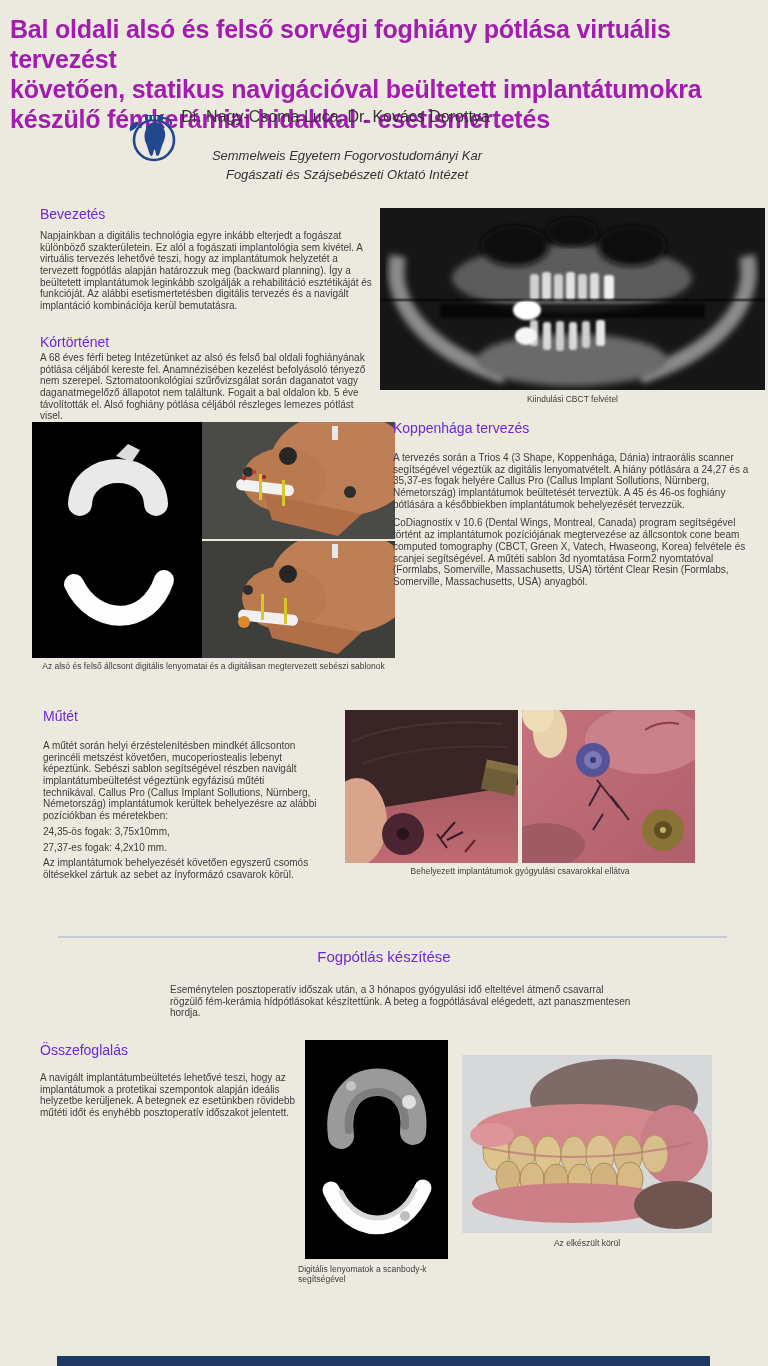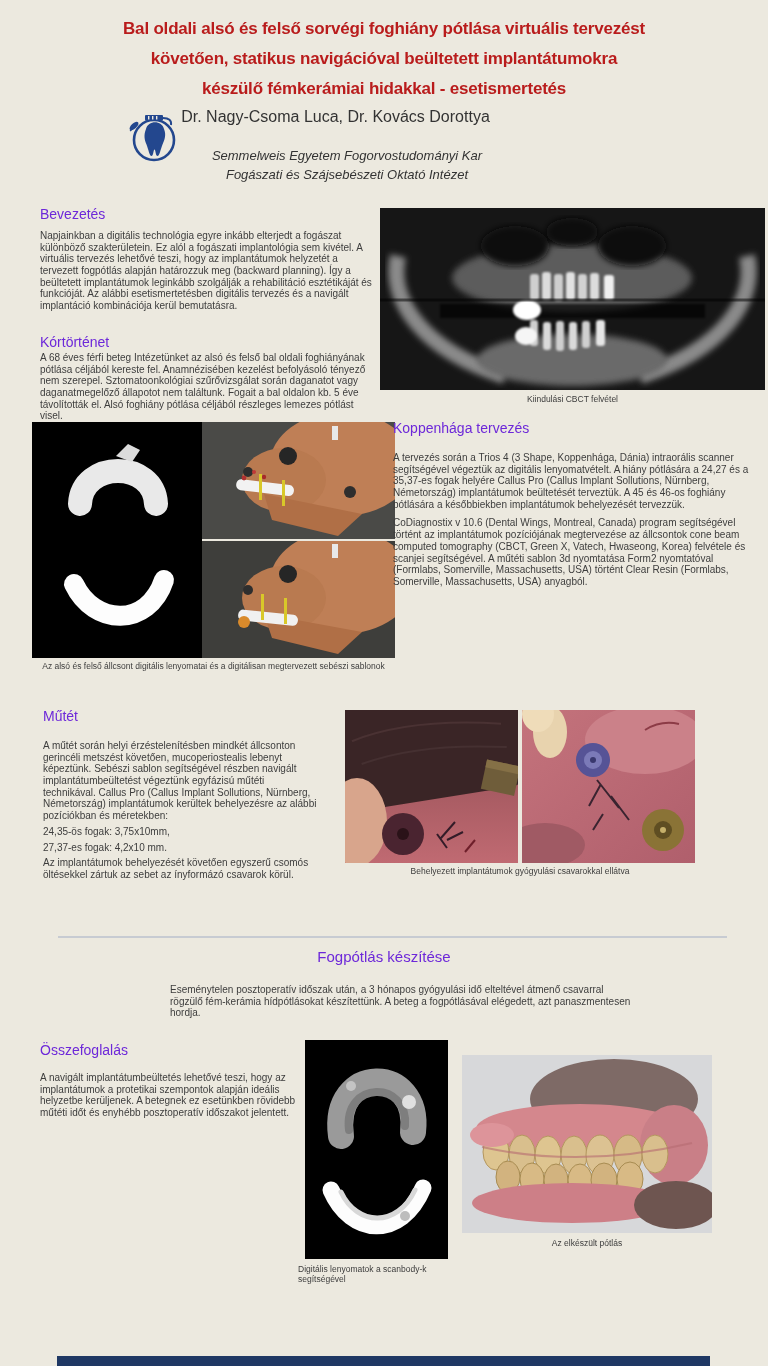--- a/index.html
+++ b/index.html
@@ -1,20 +1,20 @@
 <!DOCTYPE html>
 <html><head>
 <meta charset="utf-8">
 <style>
   html,body{margin:0;padding:0;background:#ece9df;}
   #poster{position:relative;width:768px;height:1366px;background:#ece9df;overflow:hidden;
           font-family:"Liberation Sans",sans-serif;color:#3d3d3d;}
   .abs{position:absolute;}
-  .title{top:14px;left:10px;width:748px;text-align:center;color:#b91c1c;font-weight:bold;
-         font-size:17px;line-height:30px;letter-spacing:-0.2px;}
+  .title{top:14px;left:10px;width:748px;text-align:left;color:#a21caf;font-weight:bold;
+         font-size:25px;line-height:30px;letter-spacing:-0.2px;}
   .authors{top:108px;left:0;width:671px;text-align:center;font-size:16px;color:#333;}
   .institution{top:146px;left:0;width:694px;text-align:center;font-style:italic;
                font-size:13px;line-height:19px;color:#333;}
   .h{font-size:14px;color:#6d28d9;}
   .b{font-size:10px;line-height:1.17;color:#3d3d3d;}
   .b p{margin:0 0 7px 0;}
   .b .tight{margin:0 0 4px 0;}
   .cap{font-size:8.5px;color:#3c3c3c;}
   .imgbox{display:block;}
   .divider{background:#c7cbd2;}
@@ -264,17 +264,17 @@
         <ellipse cx="118" cy="125" rx="12" ry="16" fill="#d8ba85"></ellipse>
         <ellipse cx="142" cy="125" rx="13" ry="17" fill="#d2b37f"></ellipse>
         <ellipse cx="168" cy="124" rx="13" ry="17" fill="#d8ba85"></ellipse>
       </g>
       <ellipse cx="110" cy="148" rx="100" ry="20" fill="#cd7f87"></ellipse>
       <ellipse cx="214" cy="150" rx="42" ry="24" fill="#6e5550"></ellipse>
       <ellipse cx="30" cy="80" rx="22" ry="12" fill="#dd949a"></ellipse>
       <path d="M20 92 q100 22 210 -4" stroke="#b56a72" stroke-width="2" fill="none" opacity="0.6"></path>
     </svg>
   </div>
-  <div class="abs cap" style="left:462px;top:1238px;width:250px;text-align:center;">Az elkészült pótlás</div>
+  <div class="abs cap" style="left:462px;top:1238px;width:250px;text-align:center;">Az elkészült körül</div>
 
   <div class="abs bottom-bar" style="left:57px;top:1356px;width:653px;height:10px;"></div>
 
 </div>
 
 </body></html>

